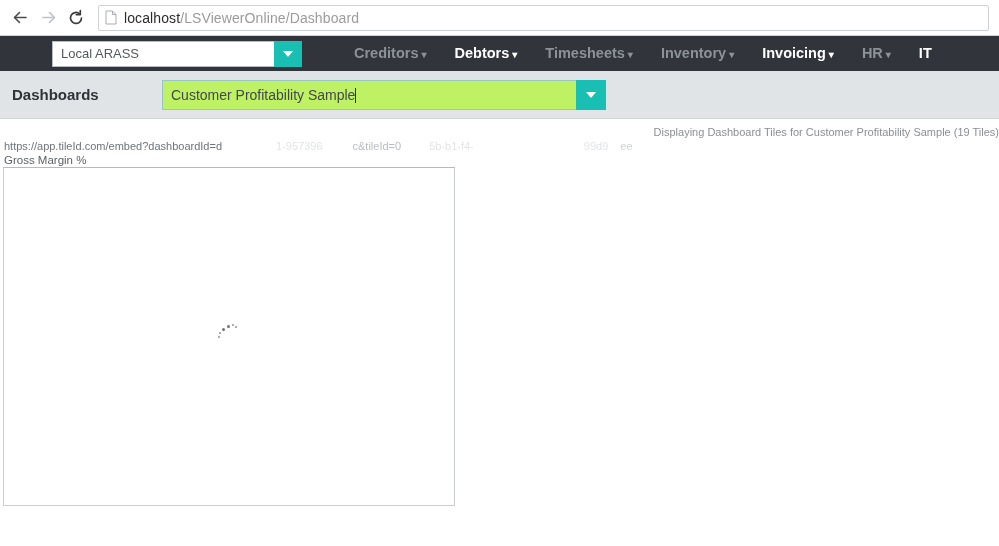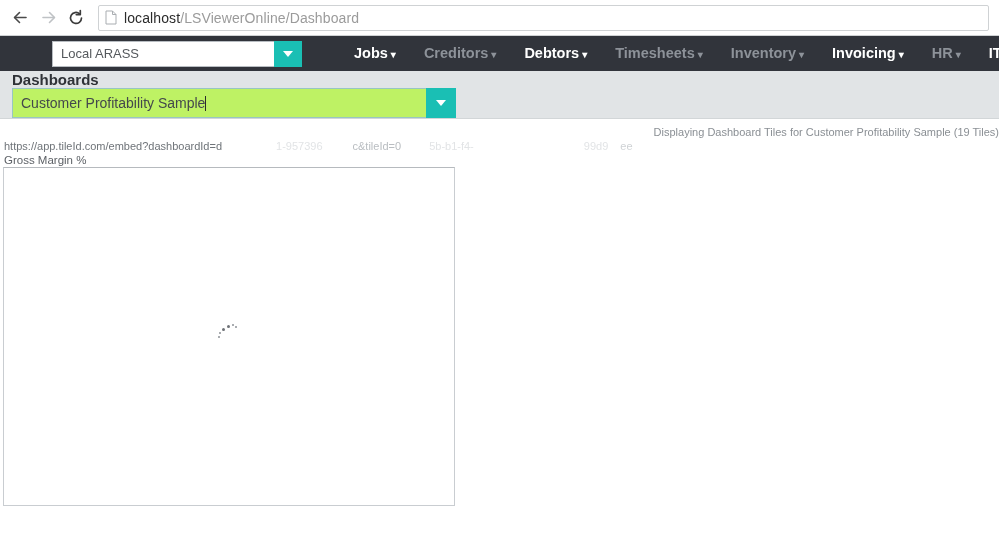--- a/index.html
+++ b/index.html
@@ -121,23 +121,22 @@
   }
   .menu-item.bright { color: #ffffff; }
   .menu-item .mcaret { font-size: 10px; margin-left: 3px; }
 
   
   .toolbar-band {
     height: 48px;
     background: #e1e4e6;
     border-bottom: 1px solid #d2d6d8;
     display: flex;
-    align-items: flex-start;
+    align-items: center;
     padding-left: 12px;
-    flex-direction: column;
   }
   .toolbar-label {
     font-size: 15px;
     font-weight: bold;
     color: #2f3237;
     width: 150px;
     flex: 0 0 auto;
   }
   .dash-select {
     display: flex;
@@ -279,21 +278,20 @@
 
 <div class="app-nav">
   <div class="org-select">
     <div class="org-input" title="Local ARASS">Local ARASS</div>
     <div class="dd-btn">
       <span class="caret-white"></span>
     </div>
   </div>
 
   <div class="menu-items">
-    <div class="menu-item bright"><span>Jobs</span><span class="mcaret">▾</span></div>
     <div class="menu-item"><span>Creditors</span><span class="mcaret">▾</span></div>
     <div class="menu-item bright"><span>Debtors</span><span class="mcaret">▾</span></div>
     <div class="menu-item"><span>Timesheets</span><span class="mcaret">▾</span></div>
     <div class="menu-item"><span>Inventory</span><span class="mcaret">▾</span></div>
     <div class="menu-item bright"><span>Invoicing</span><span class="mcaret">▾</span></div>
     <div class="menu-item"><span>HR</span><span class="mcaret">▾</span></div>
     <div class="menu-item bright"><span>IT</span></div>
   </div>
 </div>
 

